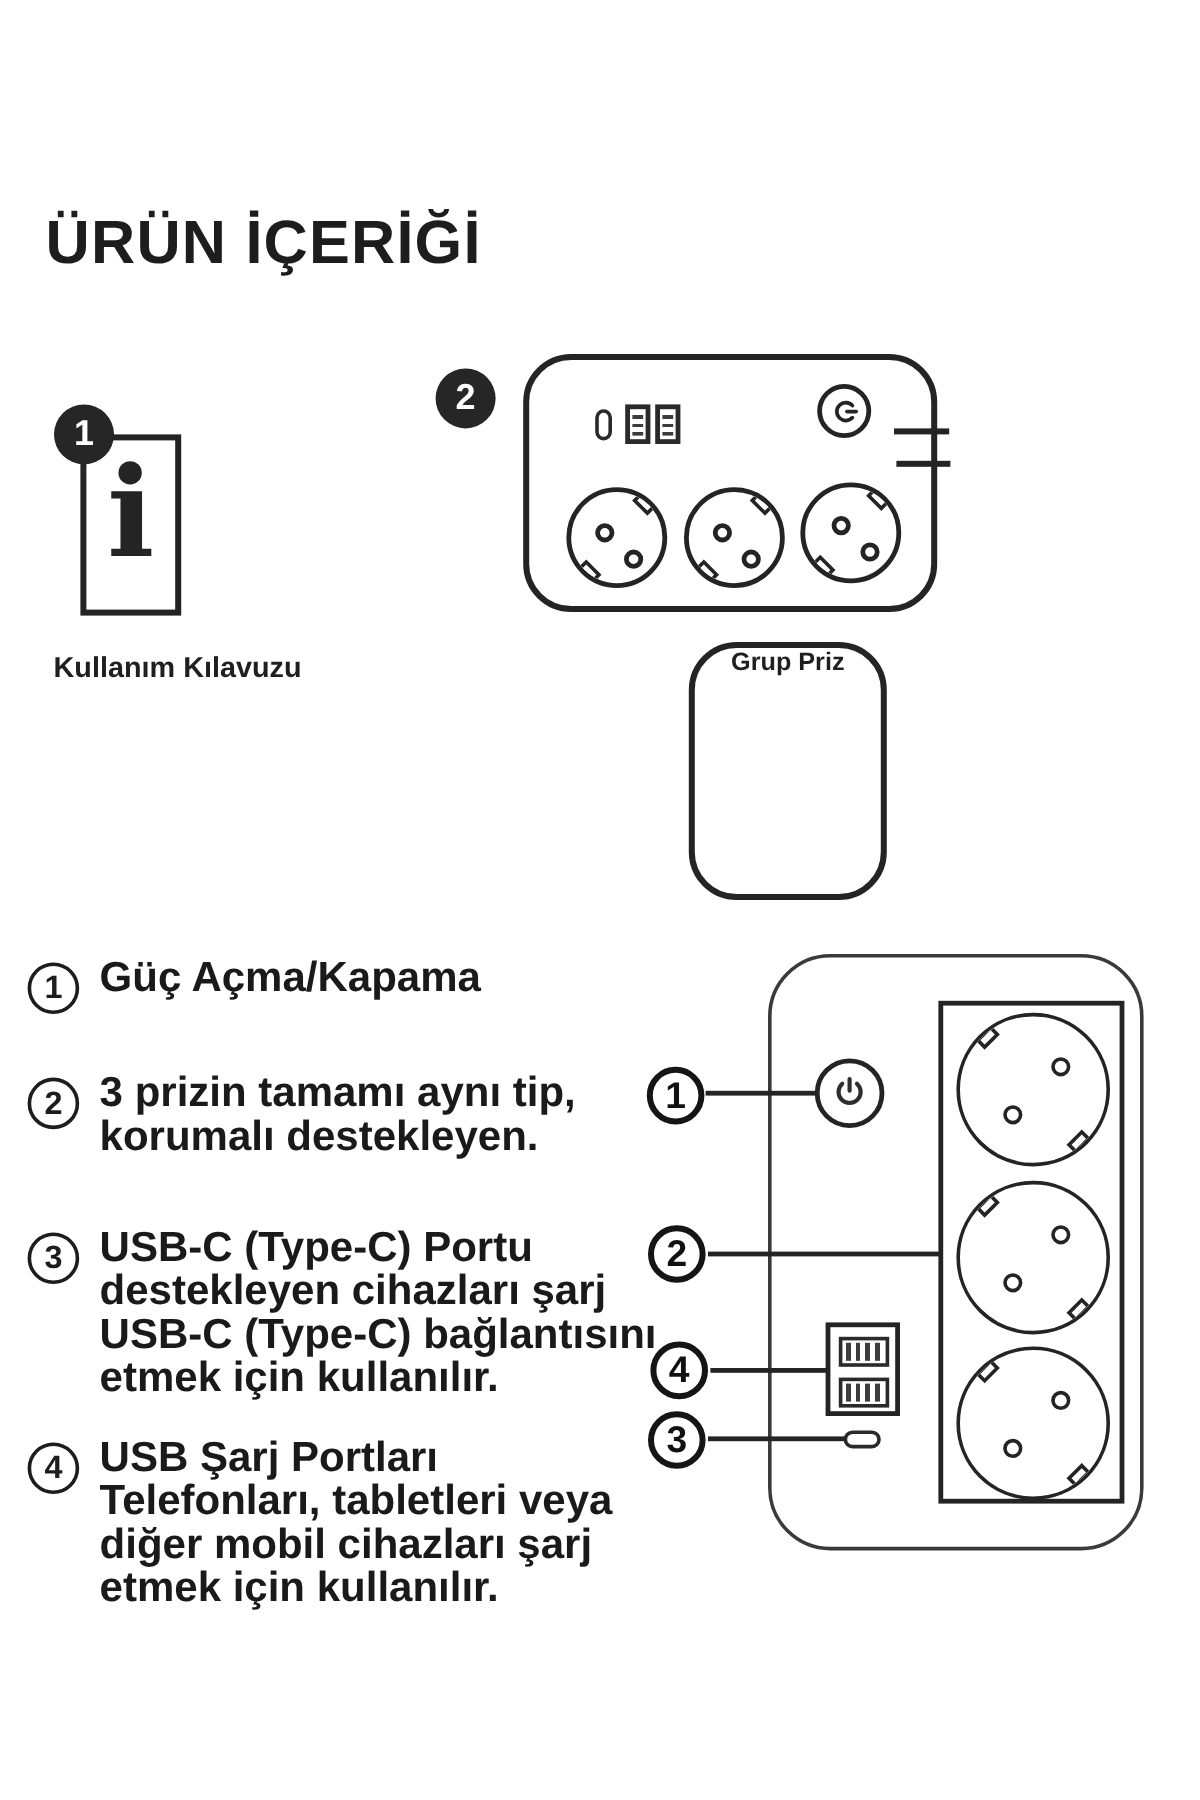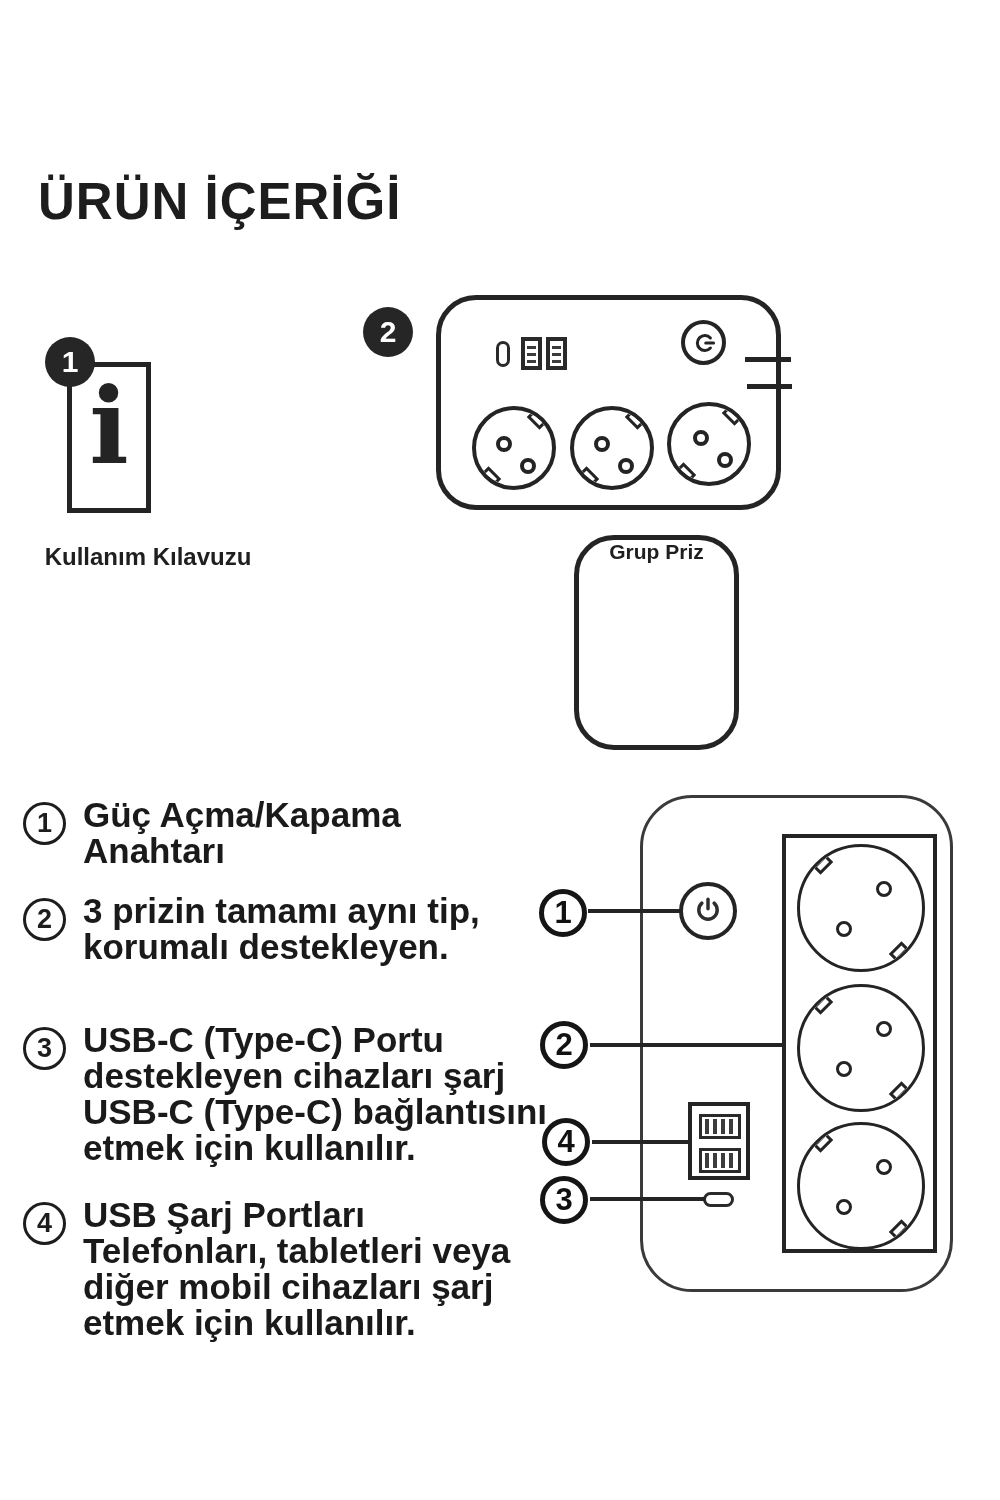--- a/index.html
+++ b/index.html
@@ -113,21 +113,20 @@
   <div class="cable" style="left:745px; top:357px; width:46px;"></div>
   <div class="cable" style="left:747px; top:384px; width:45px;"></div>
   <div class="caption strip">Grup Priz</div>
 
   <div class="part" style="top:797px;">
     <div class="pnum">
         <span>1</span>
       </div>
     <div class="ptext">
       <div>Güç Açma/Kapama</div>
-      <div>Anahtarı</div>
     </div>
   </div>
   <div class="part" style="top:893px;">
     <div class="pnum">
         <span>2</span>
       </div>
     <div class="ptext">
       <div>3 prizin tamamı aynı tip,</div>
       <div>korumalı destekleyen.</div>
     </div>

